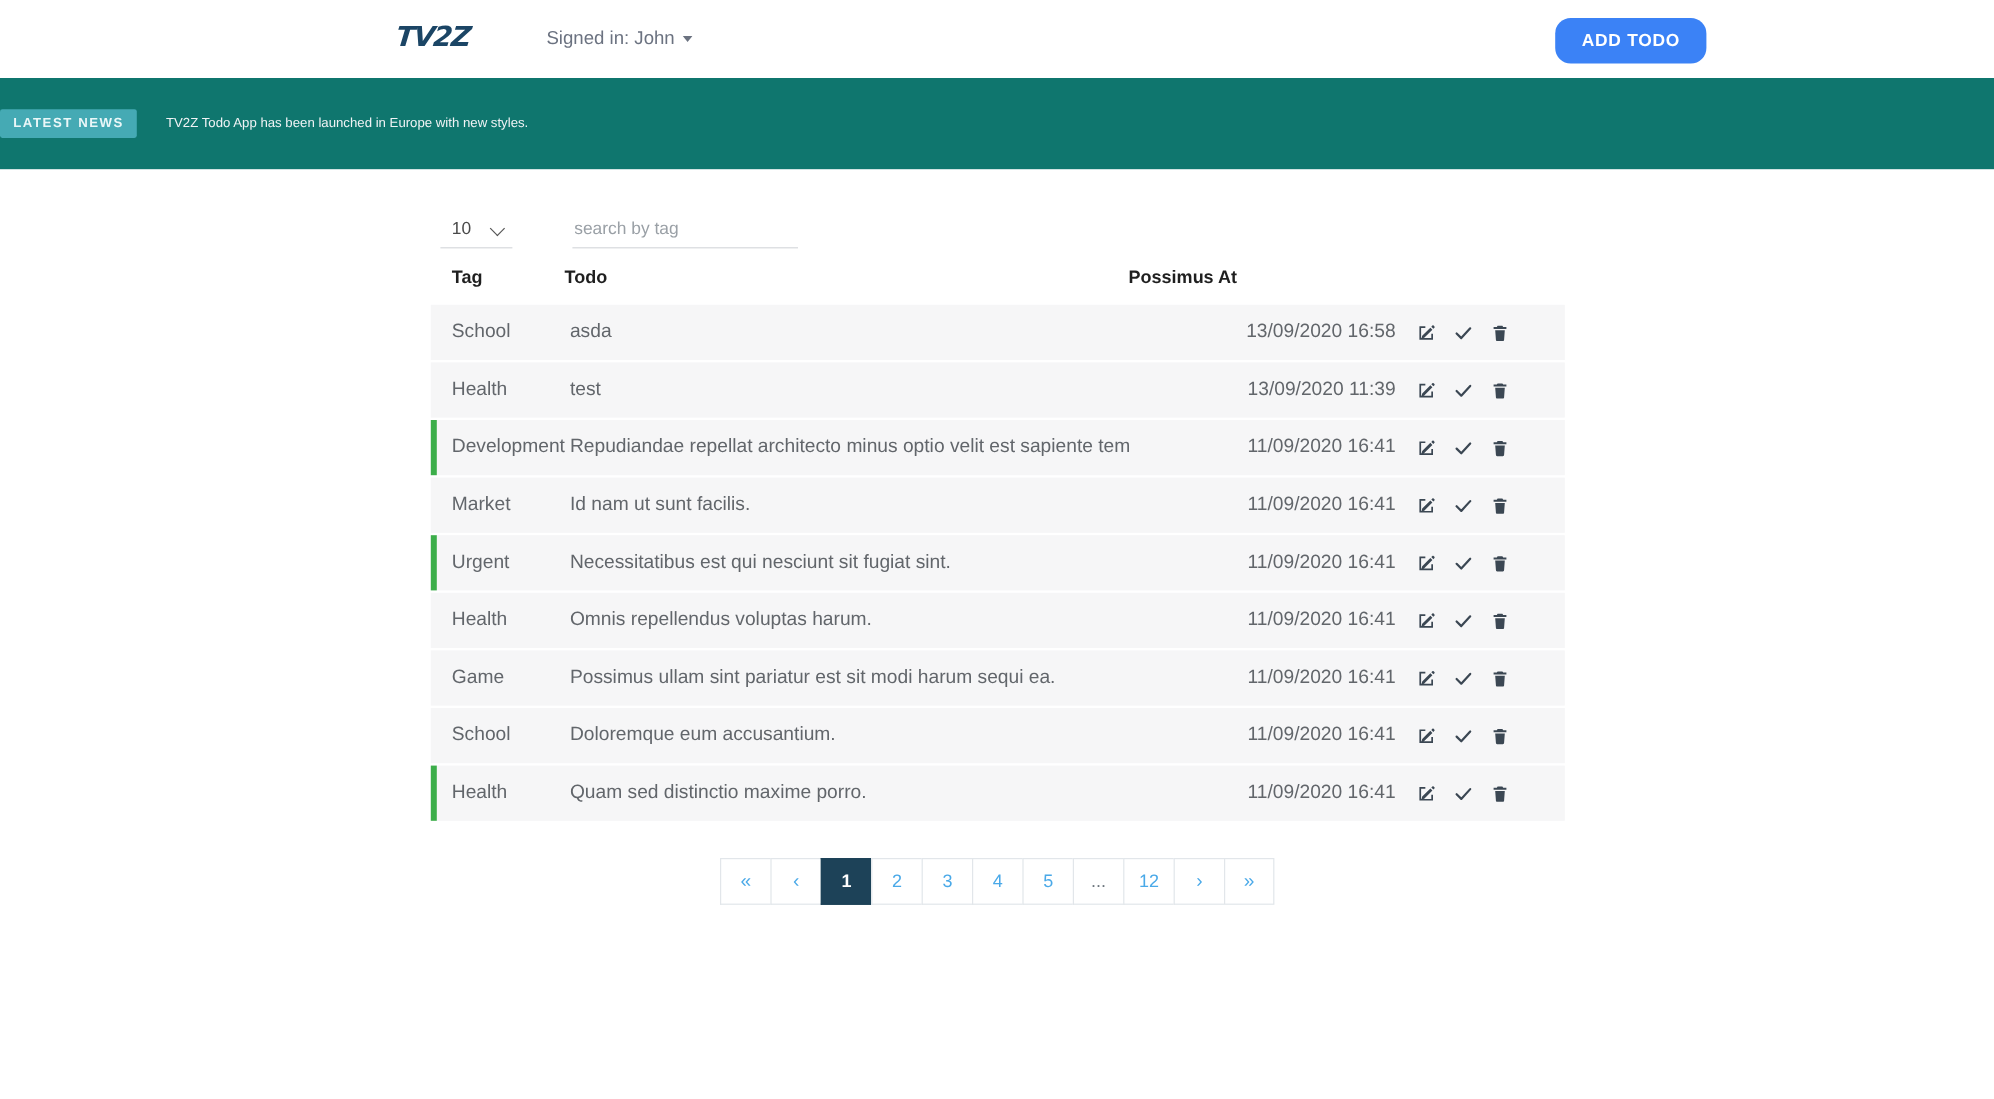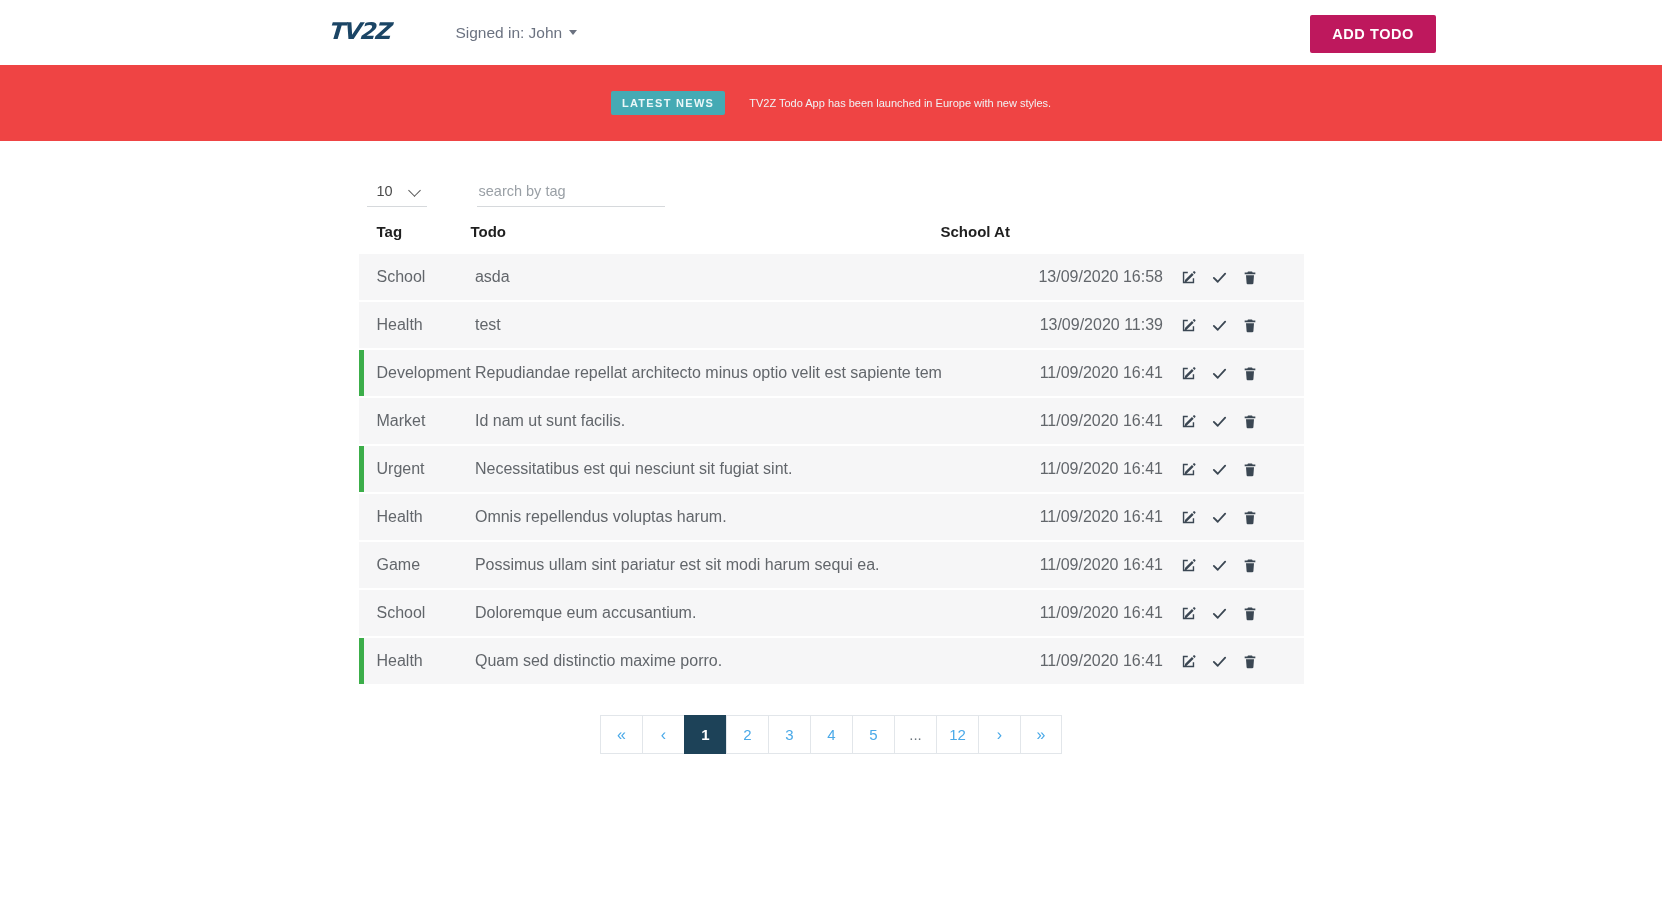--- a/index.html
+++ b/index.html
@@ -49,41 +49,40 @@
   .caret {
     display: inline-block;
     margin-left: 7px;
     width: 0; height: 0;
     border-left: 4.5px solid transparent;
     border-right: 4.5px solid transparent;
     border-top: 5px solid #6b7280;
   }
   .add-todo-btn {
     position: absolute;
-    right: 226px;
+    right: 240px;
     top: 15px;
-    background: #be185d;
+    background: #3b82f6;
     color: #ffffff;
     border: none;
     font-family: "Liberation Sans", sans-serif;
     font-size: 14.5px;
     font-weight: bold;
     letter-spacing: 0.6px;
     padding: 11px 22px;
     cursor: pointer;
-    border-radius: 2px;
+    border-radius: 13px;
   }
 
   
   .newsbar {
     height: 76px;
-    background: #ef4444;
-    display: flex;
-    align-items: center;
-    justify-content: center;
+    background: #0f766e;
+    display: flex;
+    align-items: center;
   }
   .news-inner { display: flex; align-items: center; }
   .news-badge {
     background: #45aab4;
     color: #eaf7f8;
     font-size: 11px;
     font-weight: bold;
     letter-spacing: 1.3px;
     padding: 6px 11px;
     border-radius: 2px;
@@ -256,21 +255,21 @@
       <select class="page-size" id="page-size-select"><option value="10">10</option><option value="25">25</option><option value="50">50</option><option value="100">100</option></select>
       <span class="sel-chevron"></span>
     </div>
     <input class="tag-search" type="text" placeholder="search by tag" style="">
   </div>
 
   <div class="table">
     <div class="thead">
       <div class="th col-tag">Tag</div>
       <div class="th col-todo">Todo</div>
-      <div class="th col-date">School At</div>
+      <div class="th col-date">Possimus At</div>
       <div class="th col-act"></div>
     </div>
     <div id="tbody">
         <div class="row">
           <div class="cell col-tag">School</div>
           <div class="cell col-todo">asda</div>
           <div class="cell col-date">13/09/2020 16:58</div>
           <div class="cell col-act actions">
             <button class="icon-btn">
               <svg width="17" height="17" viewBox="0 0 24 24" fill="currentColor">

